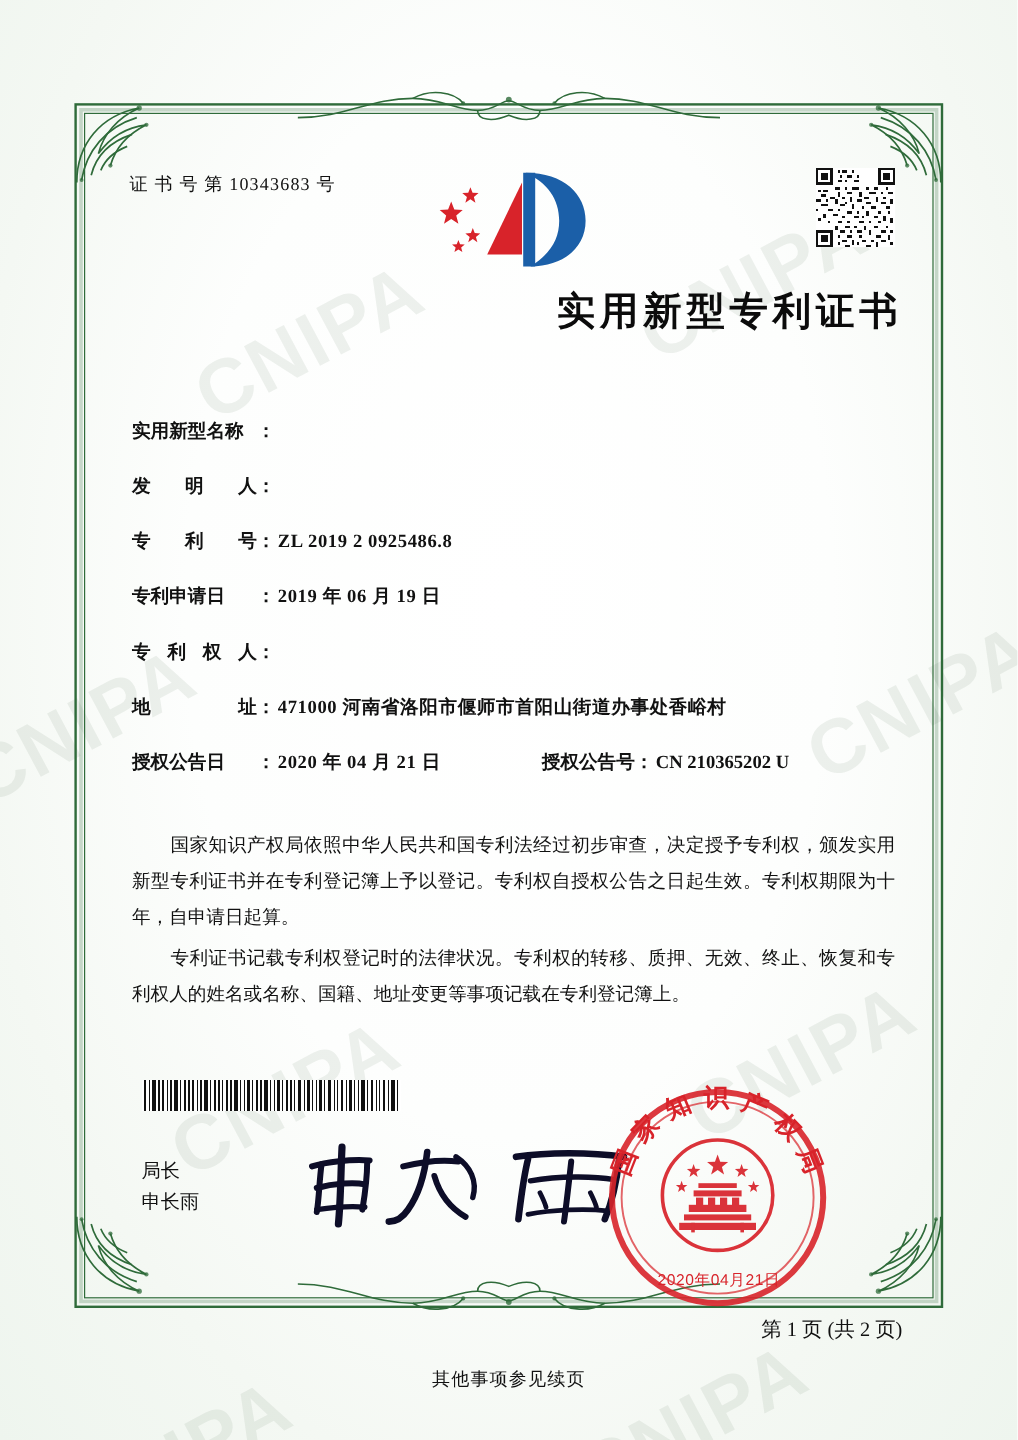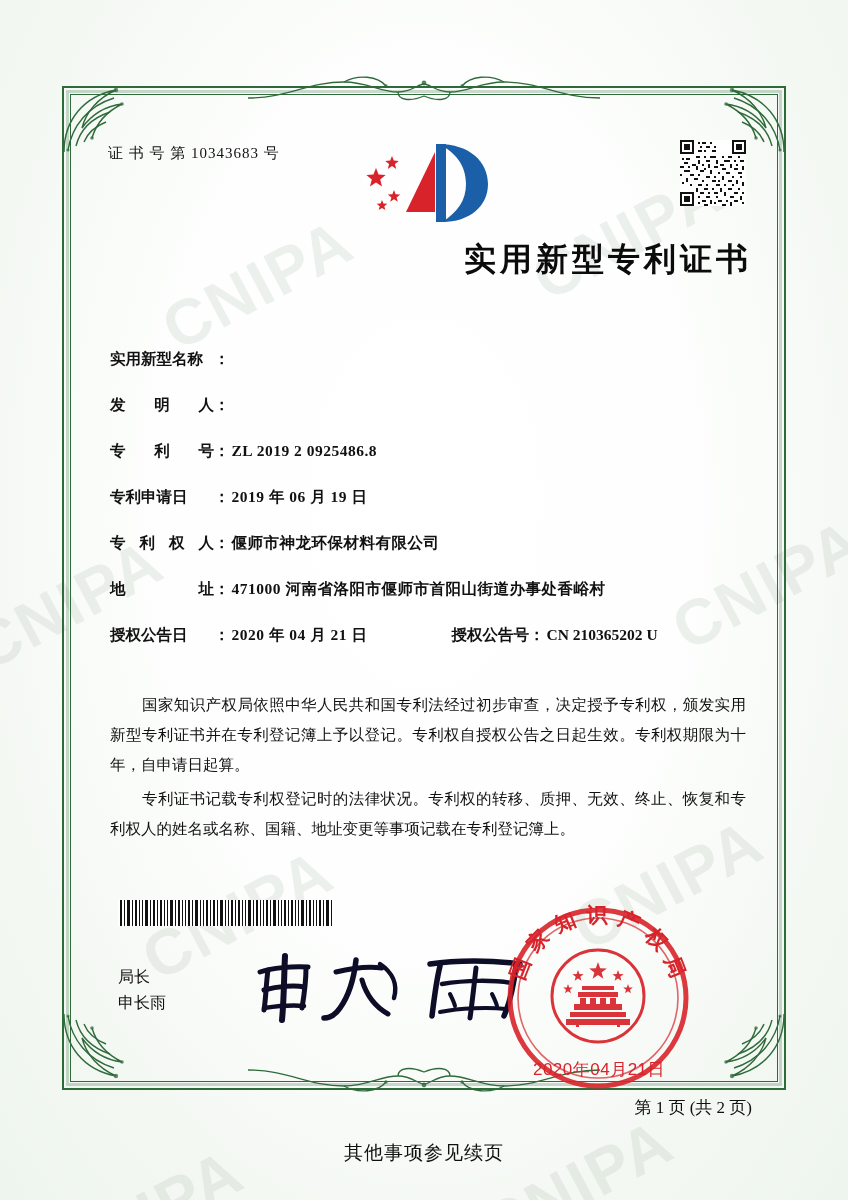--- a/index.html
+++ b/index.html
@@ -245,42 +245,42 @@
     width: 196px;
     height: 196px;
   }
   .seal-date {
     position: absolute;
     left: 418px;
     top: 940px;
     width: 170px;
     text-align: center;
     color: #d8232a;
-    font-size: 17px;
+    font-size: 13px;
     letter-spacing: 0.5px;
     font-family: "Liberation Sans", sans-serif;
   }
 
   .page-num {
     position: absolute;
     left: 0;
     top: 978px;
     width: 656px;
     text-align: right;
     font-size: 17px;
     color: #111;
   }
 
   .footer-note {
     position: absolute;
     left: 0;
     top: 1140px;
     width: 848px;
     text-align: center;
-    font-size: 19px;
+    font-size: 15px;
     color: #111;
     letter-spacing: 1px;
   }
 </style>
 </head>
 <body>
 
 <div class="page">
 
   <div class="watermarks">
@@ -571,21 +571,20 @@
       </div>
 
       <div class="field-row">
         <span class="f-label spaced">
           <span>专</span>
             <span>利</span>
             <span>权</span>
             <span>人</span>
         </span>
         <span class="f-colon">：</span>
-        <span class="f-value">偃师市神龙环保材料有限公司</span>
       </div>
 
       <div class="field-row">
         <span class="f-label spaced">
           <span>地</span>
             <span>址</span>
         </span>
         <span class="f-colon">：</span>
         <span class="f-value">471000 河南省洛阳市偃师市首阳山街道办事处香峪村</span>
       </div>

